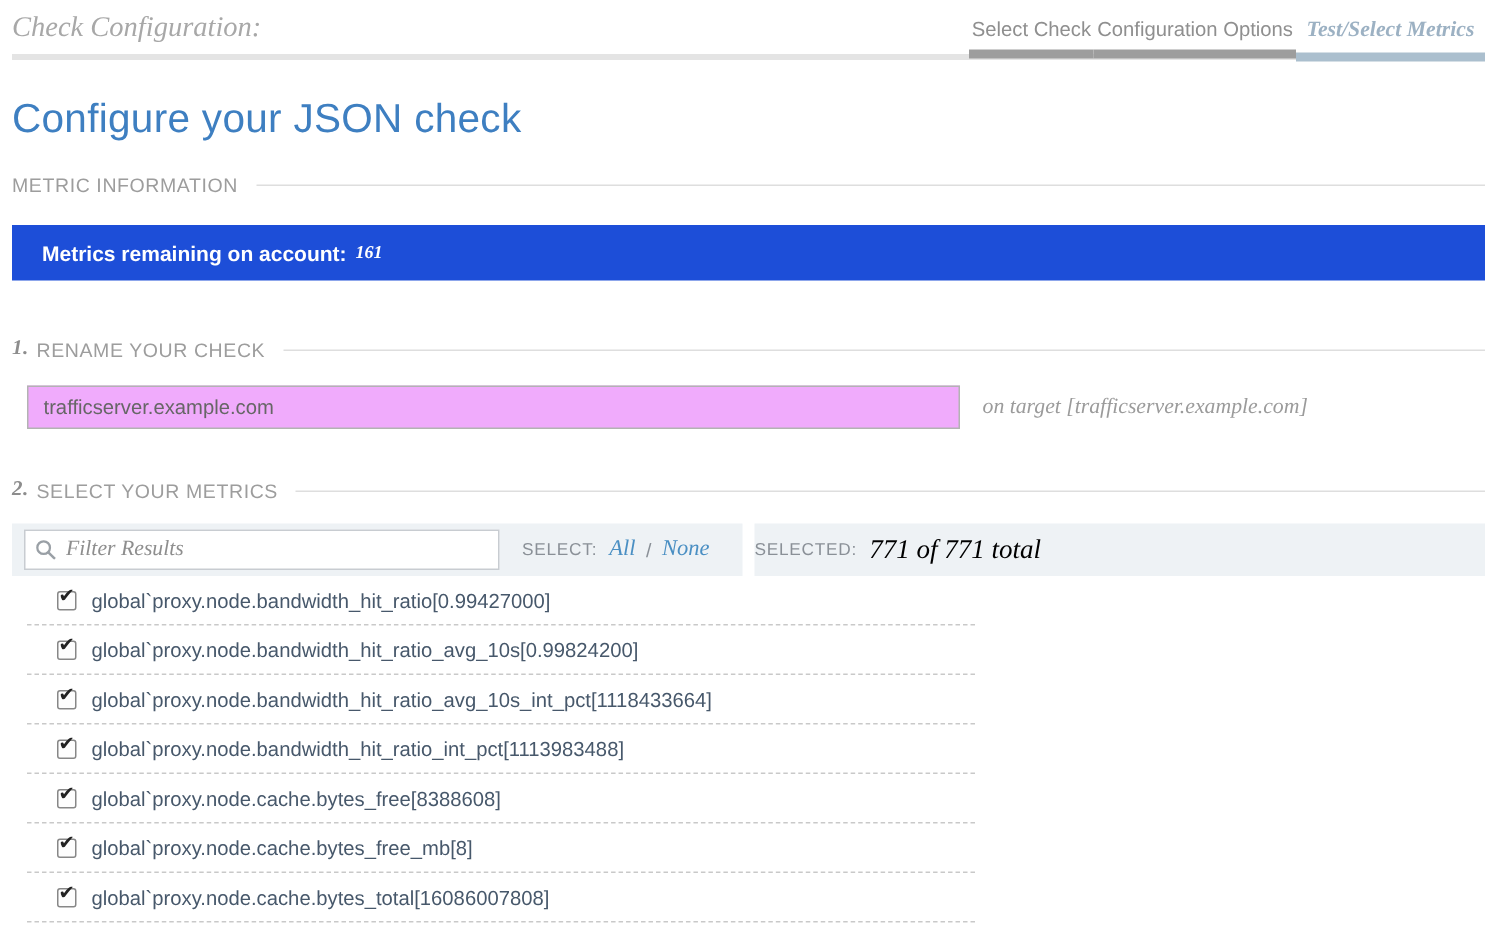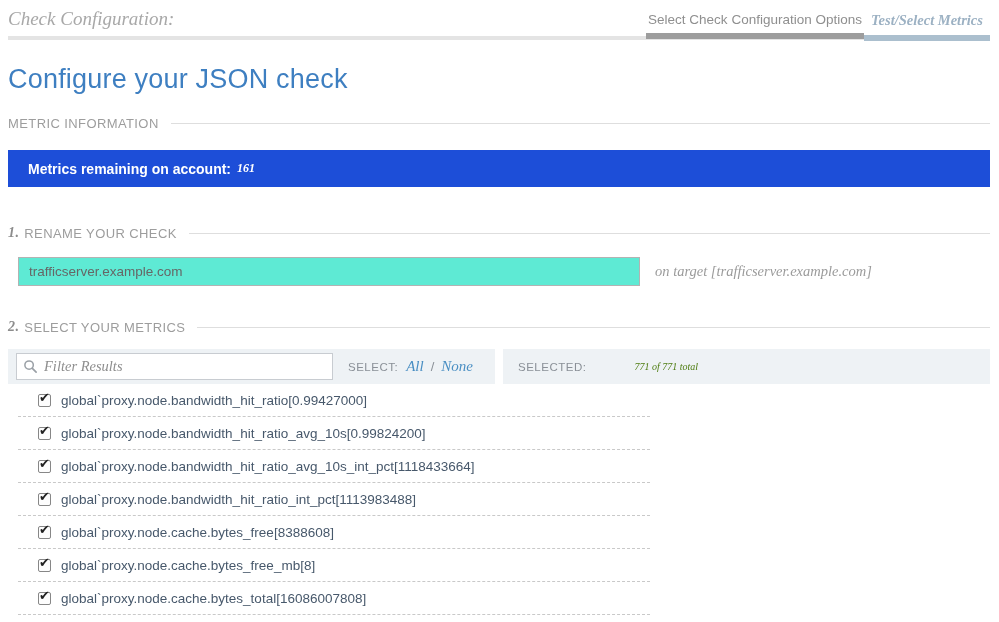--- a/index.html
+++ b/index.html
@@ -62,38 +62,38 @@
   .info-bar .info-label { color: #fff; font-weight: bold; font-size: 14px; }
   .info-bar .info-value {
     color: #fff; font-family: "Liberation Serif", serif;
     font-style: italic; font-weight: bold; font-size: 12px; margin-left: 6px;
   }
 
   
   .rename-row { margin-top: 16px; display: flex; align-items: center; }
   .check-name-input {
     margin-left: 10px; width: 622px; height: 29px;
-    border: 1px solid #b3b3b3; background: #5eead4;
+    border: 1px solid #b3b3b3; background: #f0abfc;
     padding: 0 10px; font-size: 13.5px; color: #666;
     font-family: "Liberation Sans", sans-serif; outline: none;
   }
   .target-note {
     margin-left: 15px; font-family: "Liberation Serif", serif;
     font-style: italic; font-size: 14.5px; color: #9b9b9b;
   }
 
   
   .metrics-toolbar { margin-top: 14px; display: flex; }
   .toolbar-left {
     width: 487px; height: 35px; background: #eef2f5; 
     display: flex; align-items: center; padding: 0 8px;
   }
   .toolbar-right {
     flex: 1; height: 35px; background: #eef2f5; margin-left: 8px;
-    display: flex; align-items: center; padding-left: 15px; gap: 40px;
+    display: flex; align-items: center; 
   }
   .filter-box {
     width: 317px; height: 27px; background: #fff;
     border: 1px solid #c8ccd1; display: flex; align-items: center;
     padding: 0 6px;
   }
   .filter-box svg { flex: 0 0 auto; }
   .filter-input {
     border: none; outline: none; flex: 1; margin-left: 6px;
     font-family: "Liberation Serif", serif; font-style: italic;
@@ -103,21 +103,21 @@
   .small-cap-label { font-size: 11.5px; letter-spacing: 0.5px; color: #8a9097; }
   .toolbar-left .small-cap-label { margin-left: 15px; }
   .link-serif {
     font-family: "Liberation Serif", serif; font-style: italic;
     font-size: 15px; color: #4a8fc3; text-decoration: none; cursor: pointer;
   }
   .select-all { margin-left: 8px; }
   .select-sep { color: #8a9097; font-size: 13px; margin: 0 7px; }
   .selected-value {
     font-family: "Liberation Serif", serif; font-style: italic;
-    font-size: 10px; color: #4d7c0f; margin-left: 8px;
+    font-size: 18px; color: #000000; margin-left: 8px;
   }
 
   
   .metric-list { margin-left: 10px; width: 632px; }
   .metric-row {
     height: 33px; display: flex; align-items: center;
     border-bottom: 1px dashed #c9c9c9; padding-left: 20px;
   }
   .checkbox {
     width: 13px; height: 13px; border: 1px solid #878787; border-radius: 2px;

